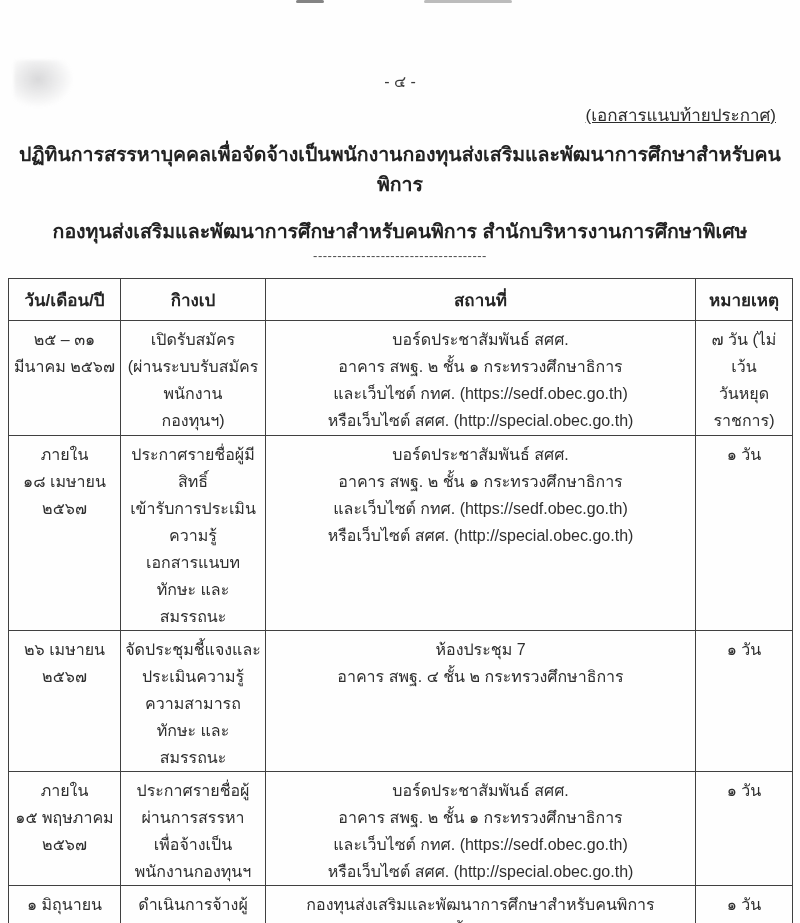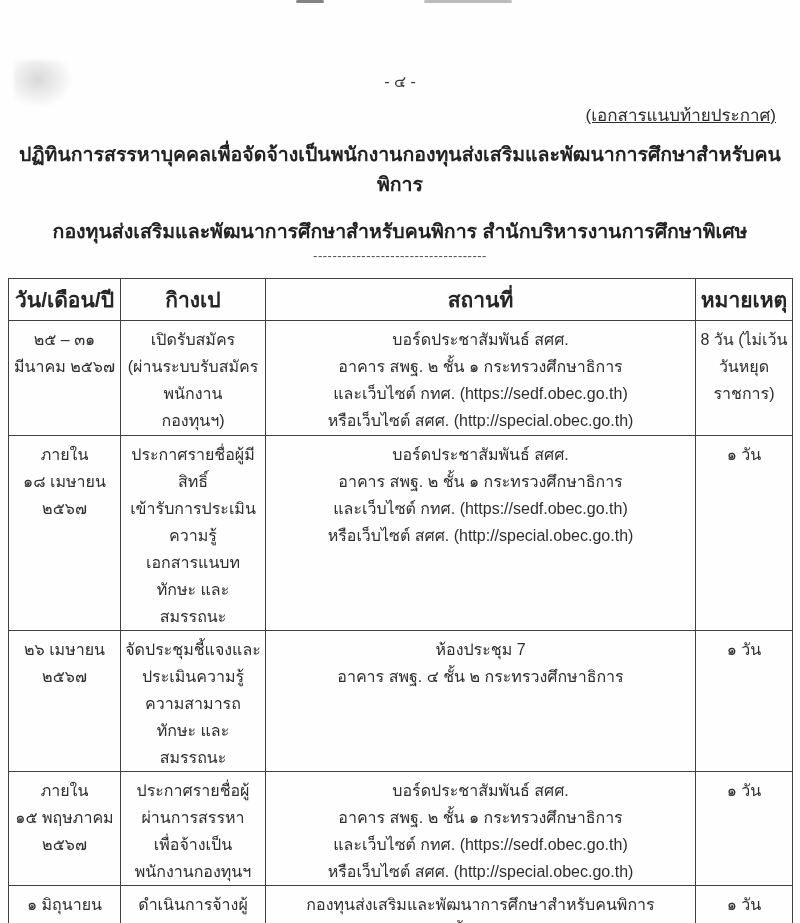--- a/index.html
+++ b/index.html
@@ -74,21 +74,21 @@
   table.schedule th, table.schedule td {
     border: 1.6px solid #404040;
     text-align: center;
     font-size: 16px;
     color: #2e2e2e;
     overflow: hidden;
   }
   table.schedule th {
     vertical-align: middle;
     font-weight: bold;
-    font-size: 21px;
+    font-size: 17px;
     padding: 2px;
     color: #252525;
   }
   table.schedule td {
     vertical-align: top;
     padding: 5px 4px 0 4px;
     white-space: pre-line;
     line-height: 27px;
   }
   tr.hrow { height: 42px; }
@@ -128,21 +128,21 @@
     </tr>
     <tr class="r0">
       <td>๒๕ – ๓๑ มีนาคม ๒๕๖๗</td>
       <td>เปิดรับสมัคร
 (ผ่านระบบรับสมัครพนักงาน
 กองทุนฯ)</td>
       <td>บอร์ดประชาสัมพันธ์ สศศ.
 อาคาร สพฐ. ๒ ชั้น ๑ กระทรวงศึกษาธิการ
 และเว็บไซต์ กทศ. (https://sedf.obec.go.th)
 หรือเว็บไซต์ สศศ. (http://special.obec.go.th)</td>
-      <td>8 วัน (ไม่เว้น
+      <td>๗ วัน (ไม่เว้น
 วันหยุดราชการ)</td>
     </tr>
     <tr class="r2">
       <td>ภายใน
 ๑๘ เมษายน ๒๕๖๗</td>
       <td>ประกาศรายชื่อผู้มีสิทธิ์
 เข้ารับการประเมินความรู้
 เอกสารแนบท ทักษะ และสมรรถนะ</td>
       <td>บอร์ดประชาสัมพันธ์ สศศ.
 อาคาร สพฐ. ๒ ชั้น ๑ กระทรวงศึกษาธิการ

